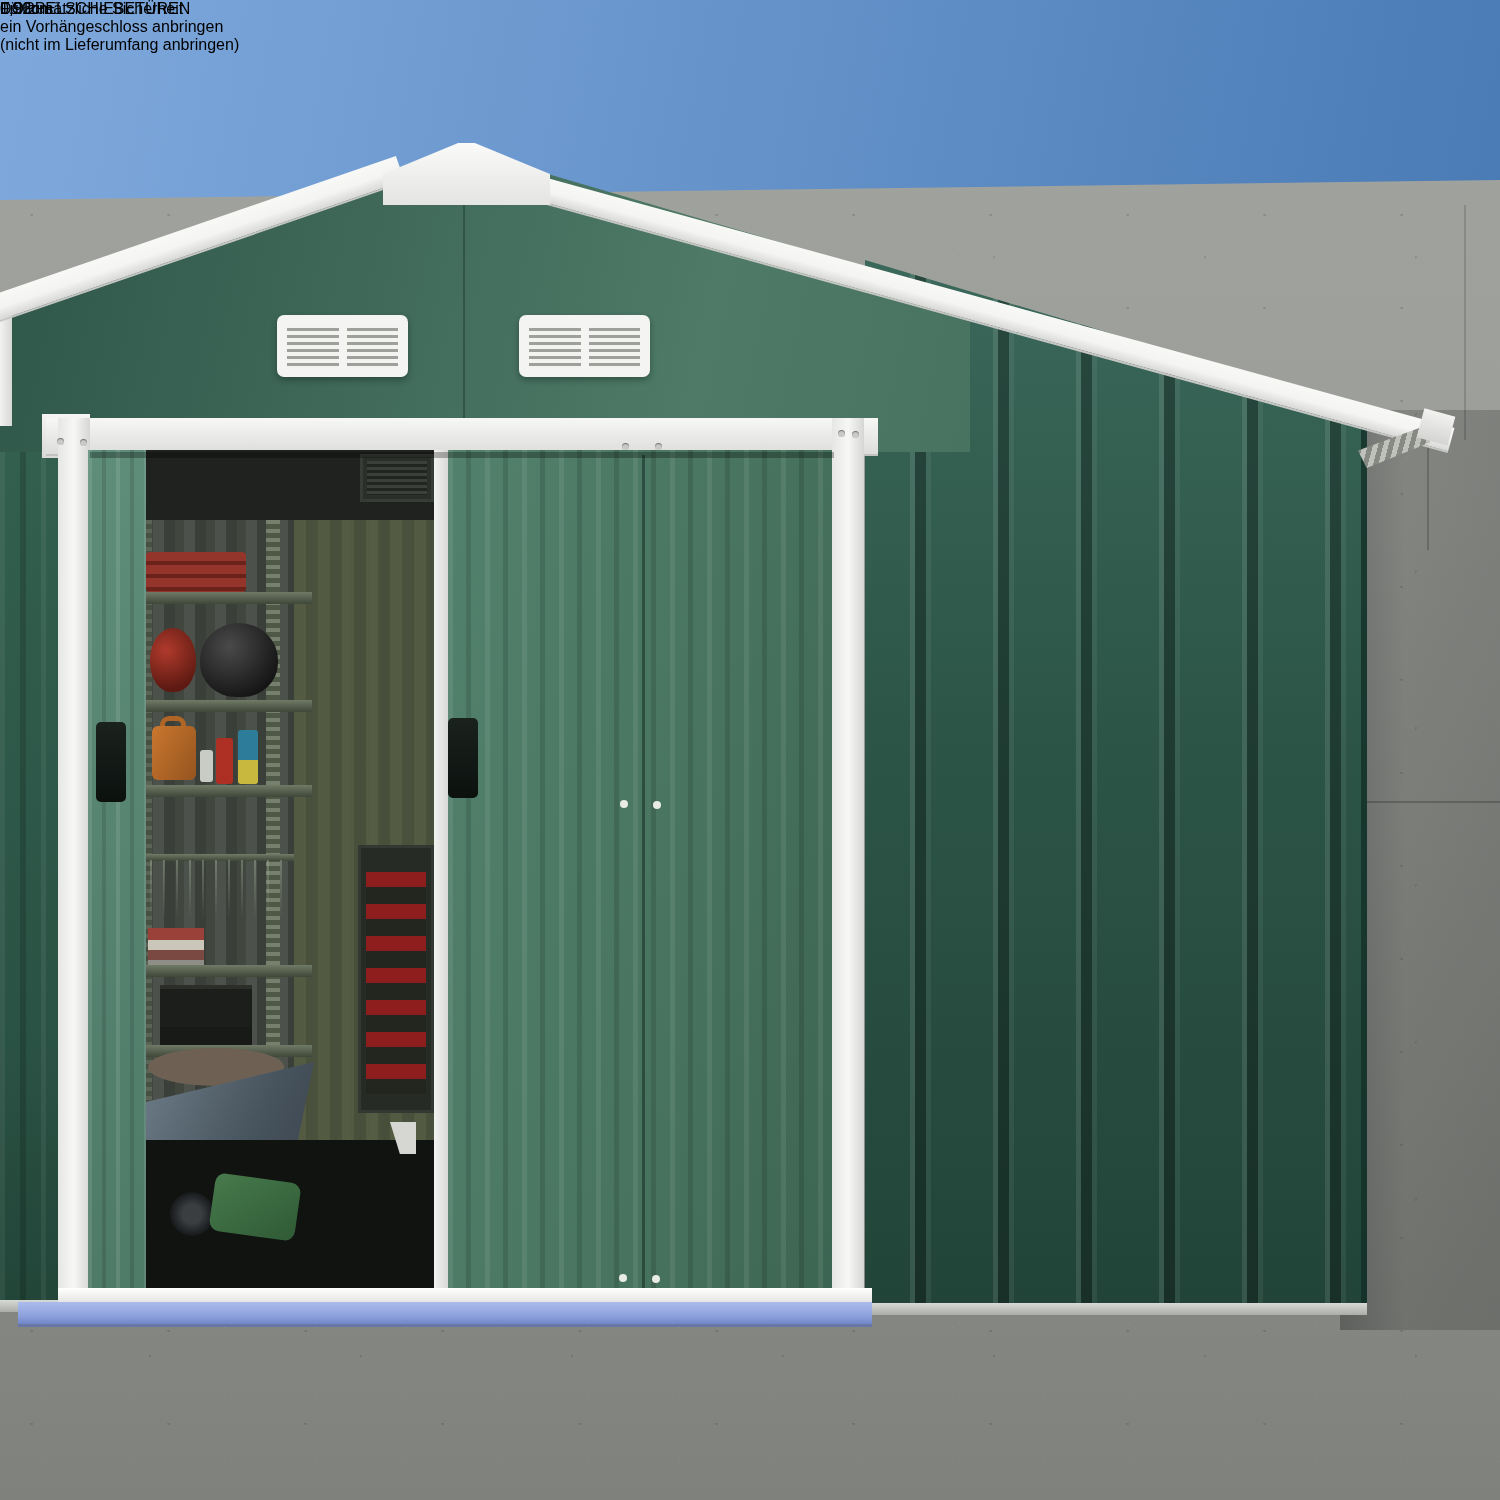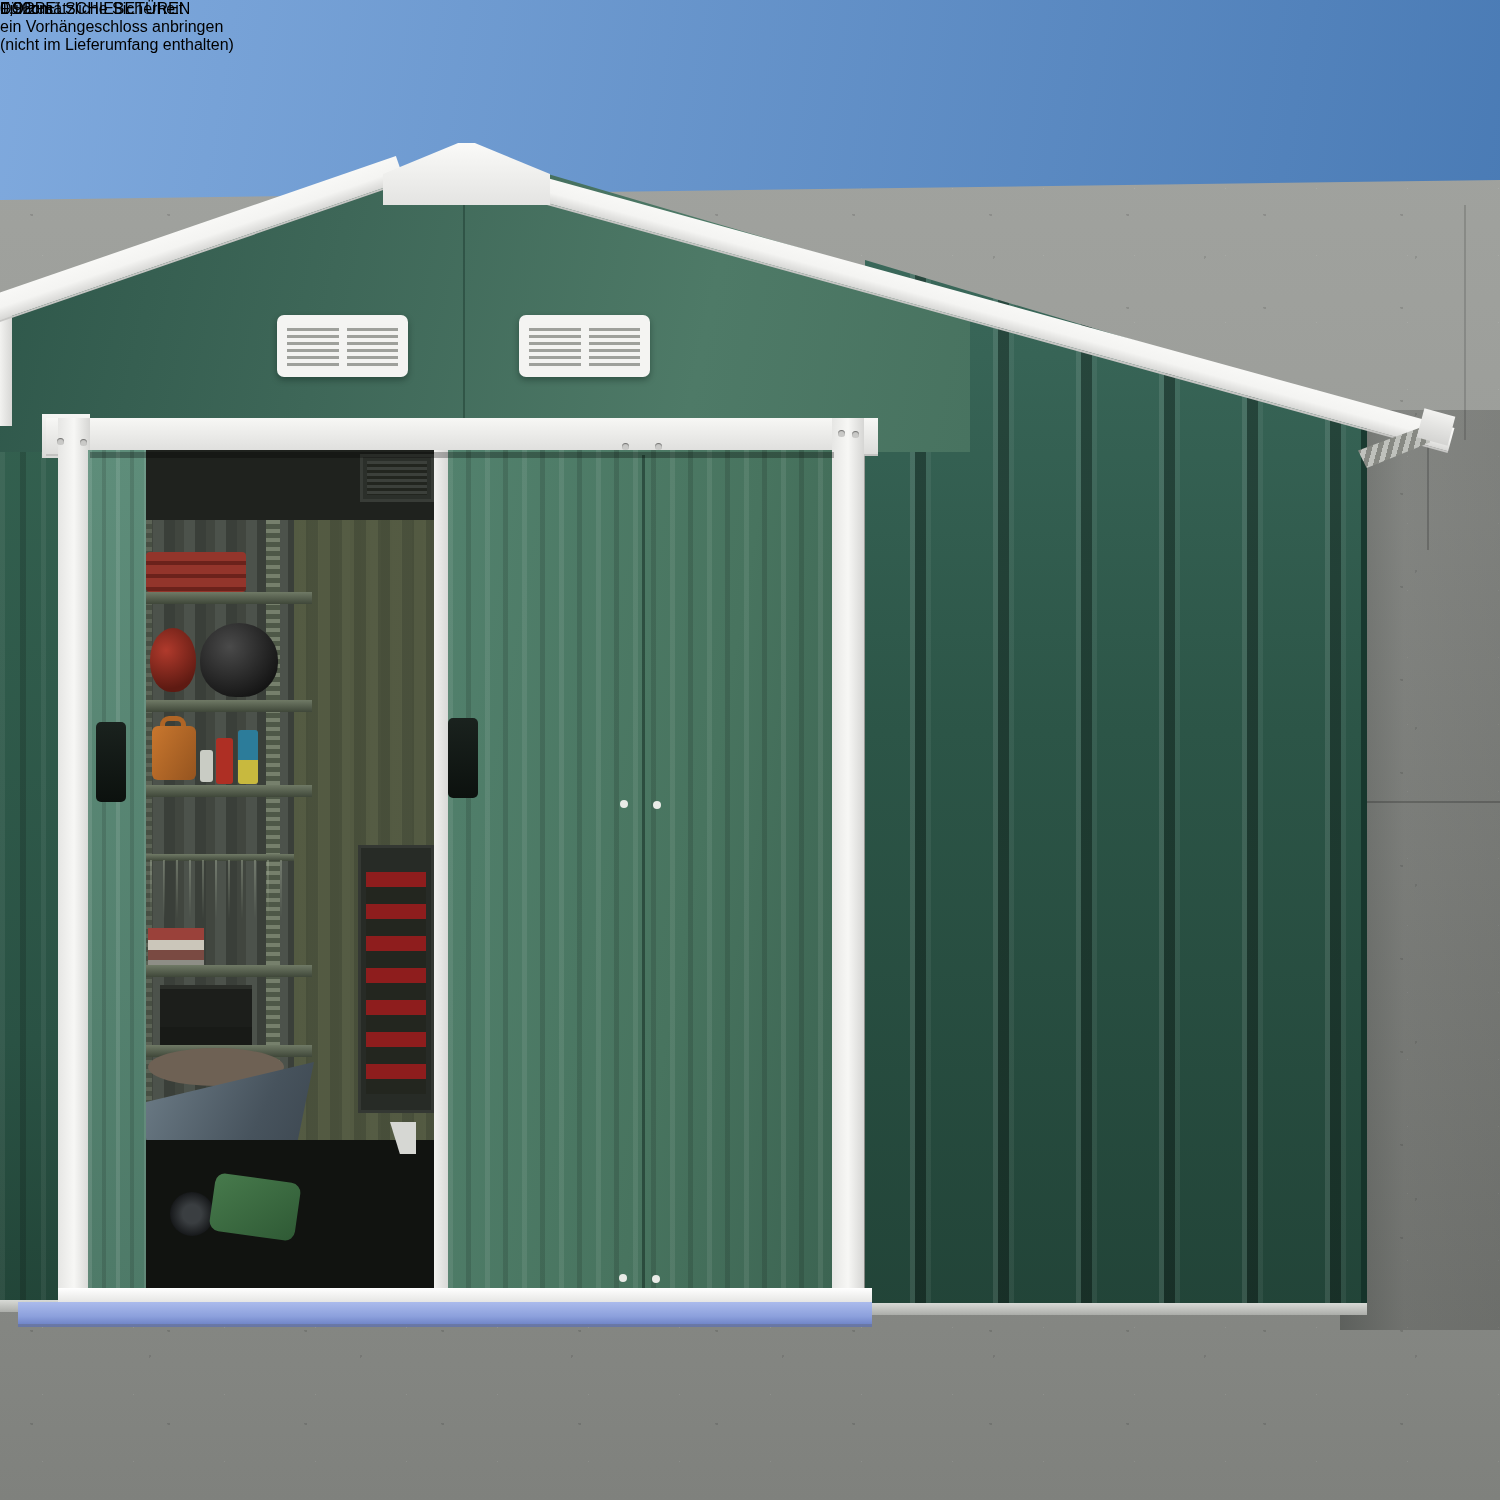--- a/index.html
+++ b/index.html
@@ -384,18 +384,18 @@
   <div class="abs tuft"></div>
 
   <div class="abs arrow" style="left:528px;top:674px;"></div>
   <div class="abs arrow" style="left:528px;top:803px;"></div>
   <div class="abs arrow" style="left:528px;top:931px;"></div>
 
   <div class="abs txt heading">DOPPELSCHIEBETÜREN</div>
   <div class="abs txt bodytxt">
     <div>Für zusätzliche Sicherheit</div>
     <div>ein Vorhängeschloss anbringen</div>
-    <div>(nicht im Lieferumfang enthalten)</div>
+    <div>(nicht im Lieferumfang anbringen)</div>
   </div>
   <div class="abs txt measure1">1,52cm</div>
   <div class="abs txt measure2">0,96cm</div>
 
 </div>
 
 </body></html>

